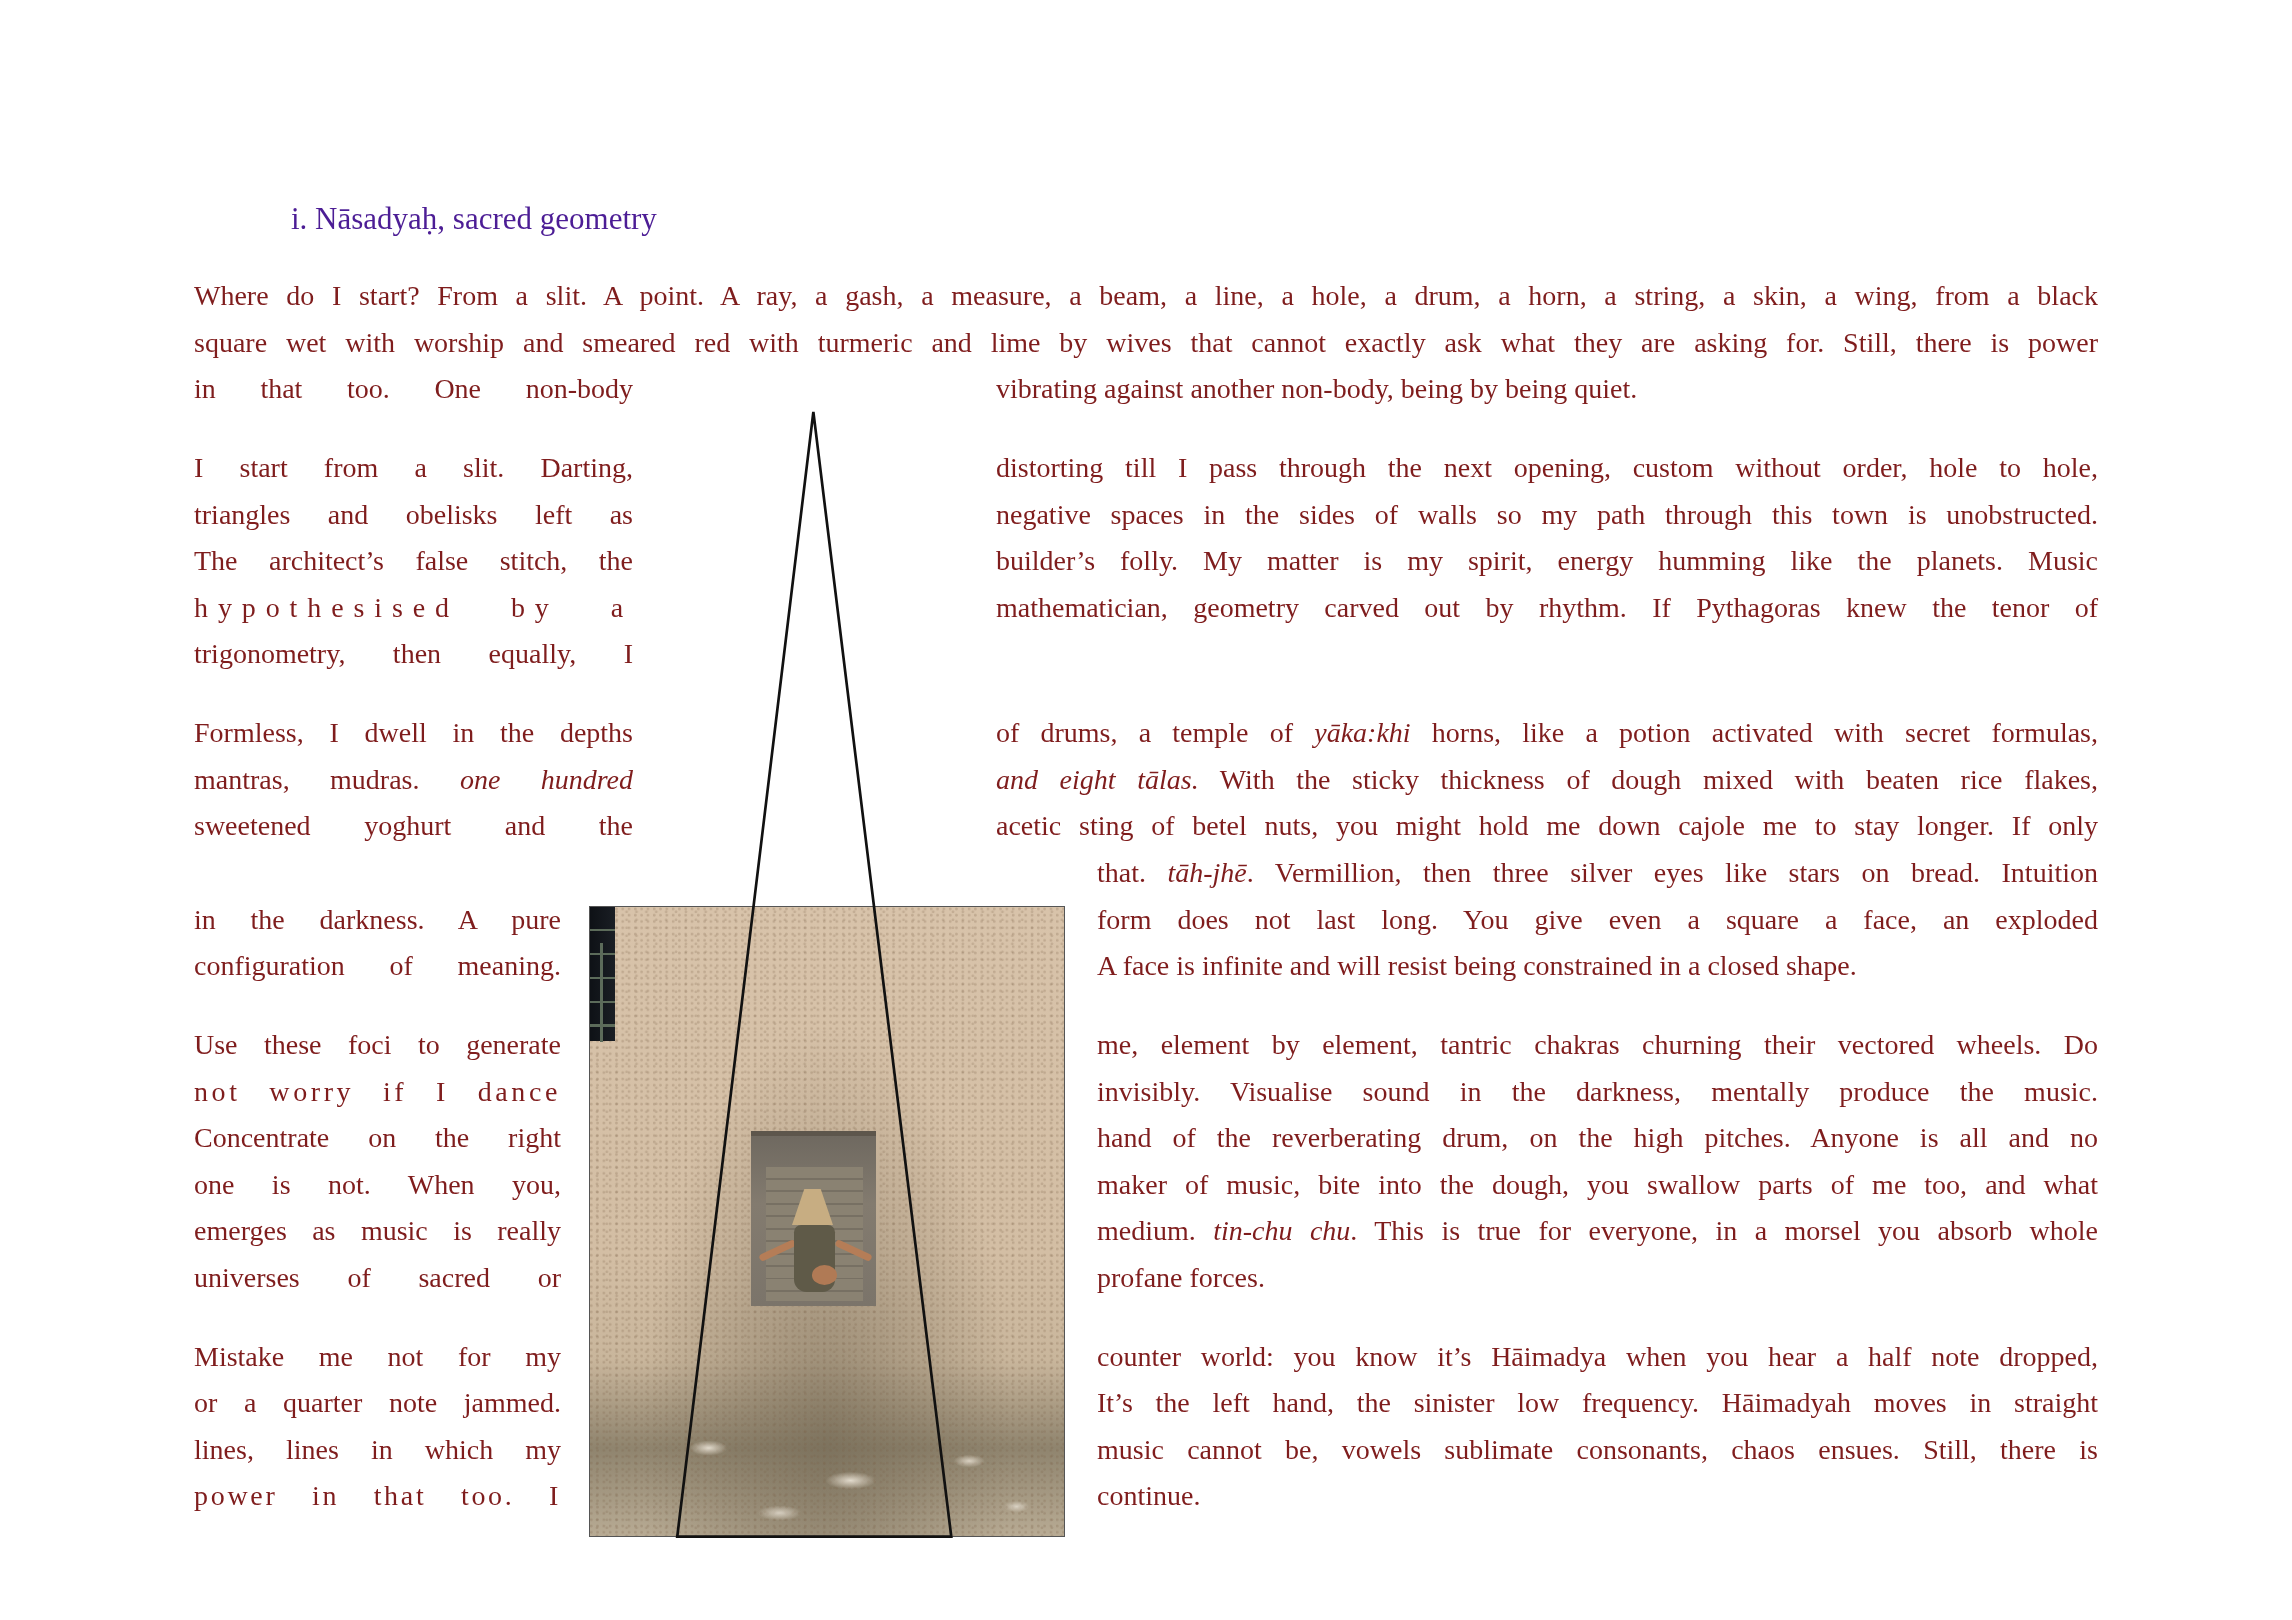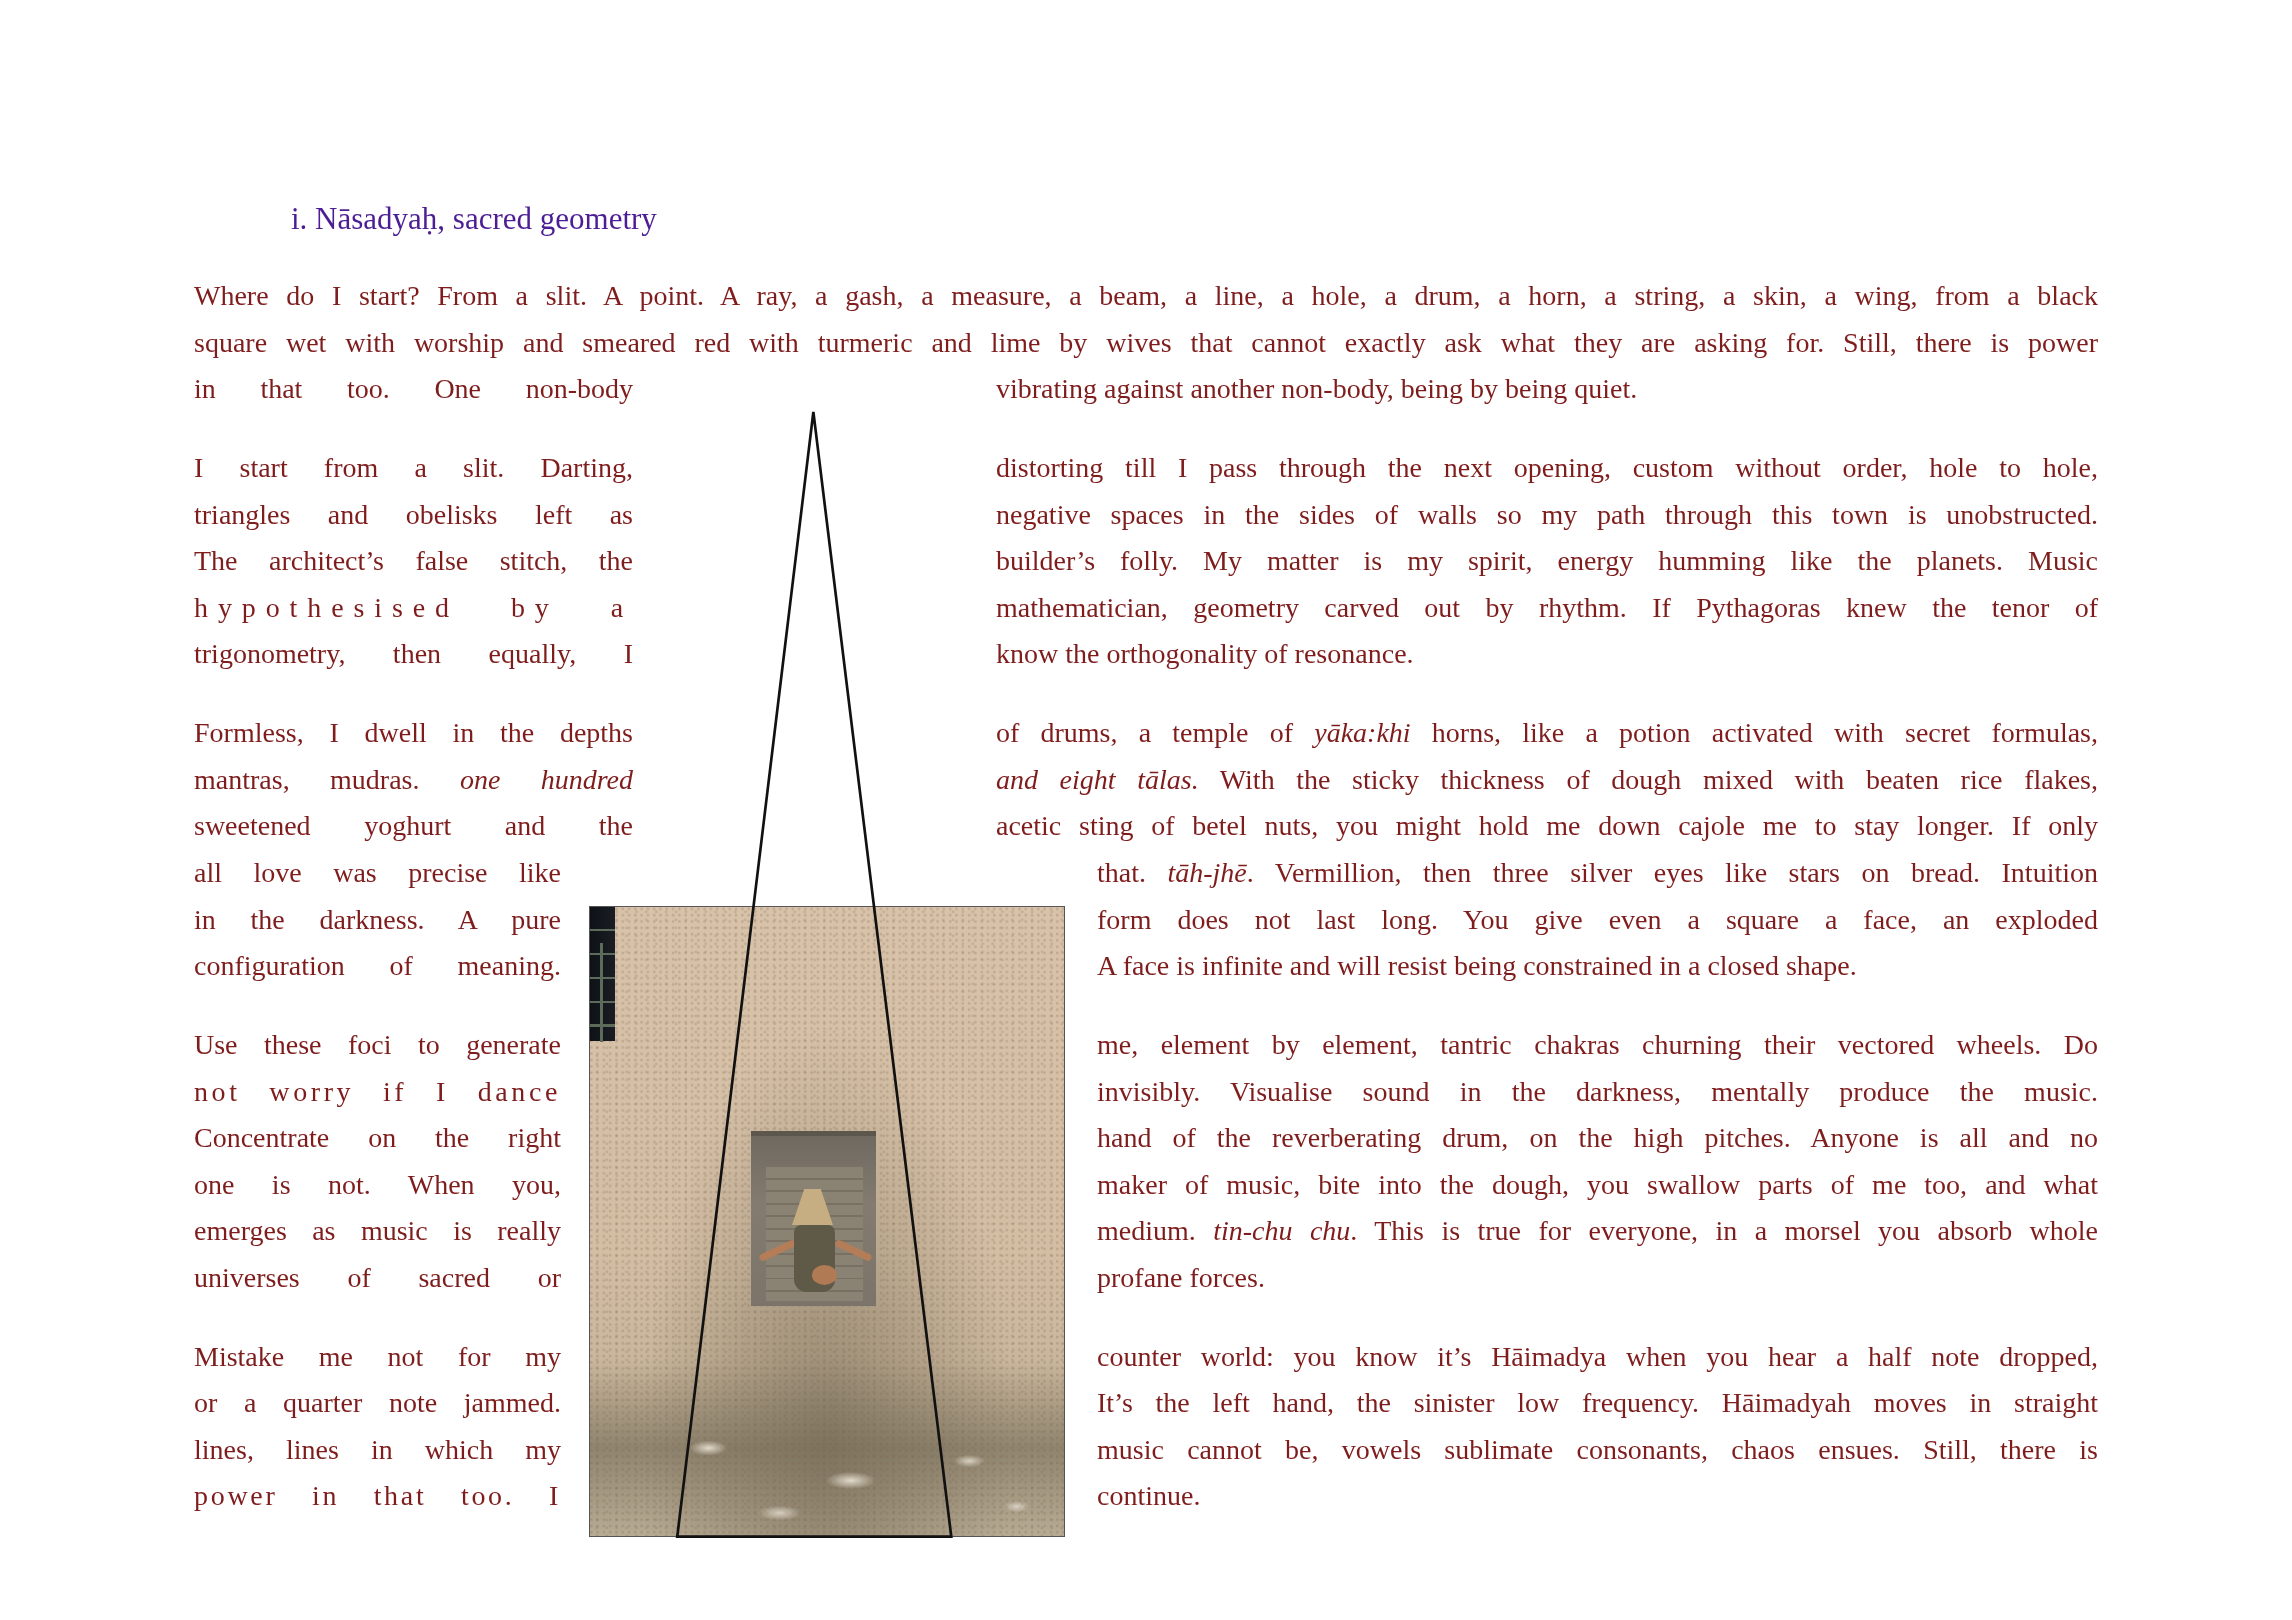--- a/index.html
+++ b/index.html
@@ -93,26 +93,24 @@
   <div class="ln rc last" style="top:365px">vibrating against another non-body, being by being quiet.</div>
   <div class="ln lc" style="top:491px">triangles and obelisks left as</div>
   <div class="ln lc" style="top:537px">The architect’s false stitch, the</div>
   <div class="ln lc" style="top:584px; letter-spacing:9.9px">hypothesised by a</div>
   <div class="ln lc" style="top:630px">trigonometry, then equally, I</div>
 
   <div class="ln rc" style="top:444px">distorting till I pass through the next opening, custom without order, hole to hole,</div>
   <div class="ln rc" style="top:491px">negative spaces in the sides of walls so my path through this town is unobstructed.</div>
   <div class="ln rc" style="top:537px">builder’s folly. My matter is my spirit, energy humming like the planets. Music</div>
   <div class="ln rc" style="top:584px">mathematician, geometry carved out by rhythm. If Pythagoras knew the tenor of</div>
-  <div class="ln rc last" style="top:630px">know the orthogonality of resonance.</div>
 
   <div class="ln lc" style="top:709px">Formless, I dwell in the depths</div>
   <div class="ln lc" style="top:756px"><span>mantras, mudras. </span> <i>one hundred</i></div>
   <div class="ln lc" style="top:802px">sweetened yoghurt and the</div>
-  <div class="ln lc2" style="top:849px">all love was precise like</div>
   <div class="ln lc2" style="top:896px">in the darkness. A pure</div>
   <div class="ln lc2" style="top:942px">configuration of meaning.</div>
 
   <div class="ln rc" style="top:709px"><span>of drums, a temple of </span><i>yāka:khi</i><span> horns, like a potion activated with secret formulas,</span></div>
   <div class="ln rc" style="top:756px"><i>and eight tālas.</i><span> With the sticky thickness of dough mixed with beaten rice flakes,</span></div>
   <div class="ln rc" style="top:802px">acetic sting of betel nuts, you might hold me down cajole me to stay longer. If only</div>
   <div class="ln rc2" style="top:849px"><span>that. </span><i>tāh-jhē</i><span>. Vermillion, then three silver eyes like stars on bread. Intuition</span></div>
   <div class="ln rc2" style="top:896px">form does not last long. You give even a square a face, an exploded</div>
   <div class="ln rc2 last" style="top:942px">A face is infinite and will resist being constrained in a closed shape.</div>
 

